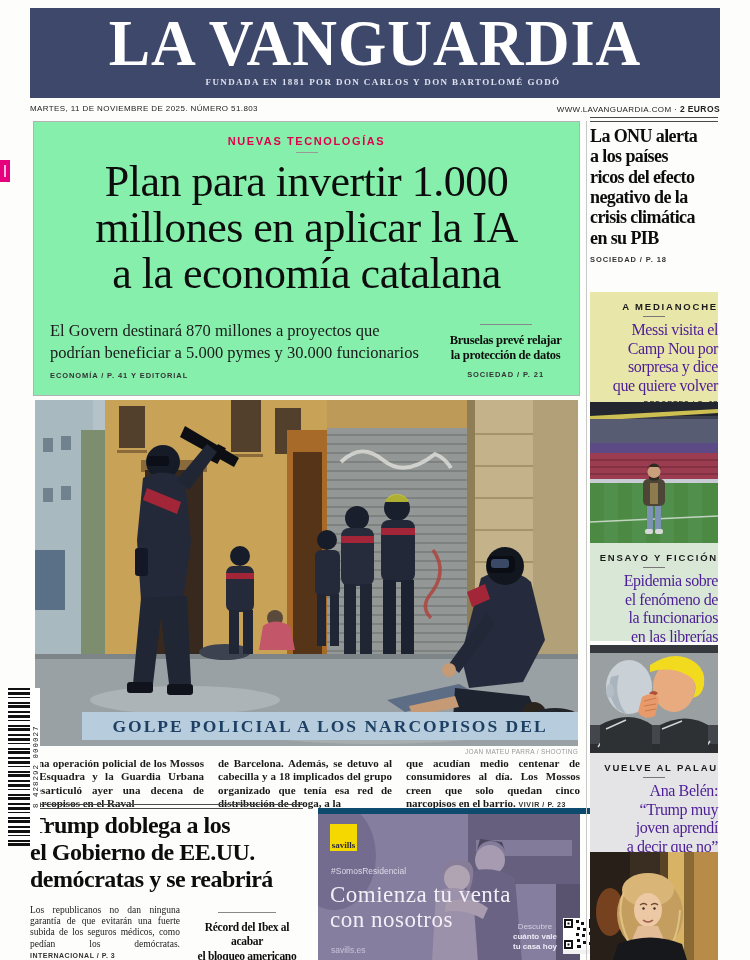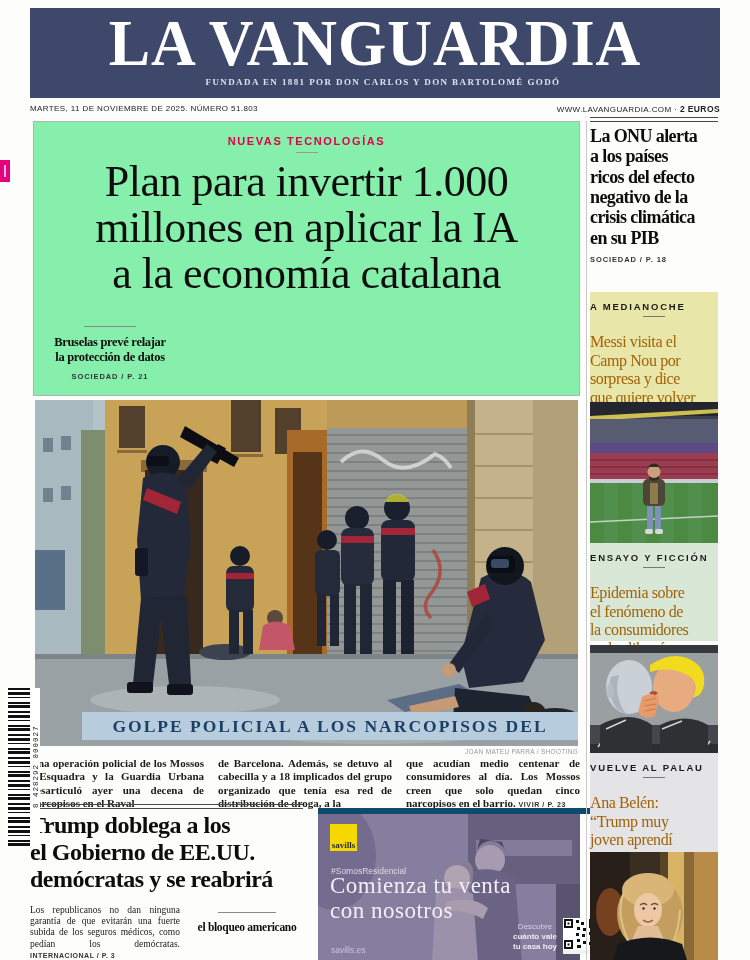--- a/index.html
+++ b/index.html
@@ -51,37 +51,37 @@
   .ibex{position:absolute;left:188px;top:912px;width:118px;text-align:center;}
   .ibex .side-rule{width:58px;height:1px;background:#888;margin:0 auto 7px;}
   .ibex-headline{font-weight:bold;font-size:11.5px;line-height:1.25;letter-spacing:-0.3px;color:#0d0d0d;}
   
   .ad{position:absolute;left:318px;top:808px;width:297px;height:150px;overflow:hidden;border-top:6px solid #0c4a6e;}
   .ad svg{position:absolute;left:0;top:0;}
   .ad-logo{position:absolute;left:12px;top:10px;width:27px;height:27px;background:#f5d800;
            display:flex;align-items:flex-end;justify-content:center;}
   .ad-logo span{font-family:"Liberation Serif",serif;font-size:9px;font-weight:bold;color:#2b2b35;line-height:11px;}
   .ad-hashtag{position:absolute;left:13px;top:52px;font-family:"Liberation Sans",sans-serif;font-size:8.5px;color:#ded9ea;}
-  .ad-headline{position:absolute;left:12px;top:59px;color:#f2eff7;font-family:"Liberation Serif",serif;}
+  .ad-headline{position:absolute;left:12px;top:68px;color:#f2eff7;font-family:"Liberation Serif",serif;}
   .ad-headline .l1{font-size:23px;line-height:1.1;font-weight:normal;letter-spacing:.5px;}
   .ad-headline .l2{font-size:23px;line-height:1.1;font-weight:normal;letter-spacing:.5px;}
   .ad-site{position:absolute;left:13px;bottom:9px;font-family:"Liberation Sans",sans-serif;font-size:8.5px;color:#c9c3d9;}
   .ad-qr{position:absolute;right:12px;bottom:10px;width:40px;height:36px;background:#f2f2f2;padding:2px;box-sizing:border-box;}
   .ad-qr-caption{position:absolute;right:58px;bottom:12px;text-align:center;
                  font-family:Liberation Sans, sans-serif;font-size:8px;line-height:1.25;color:#d4cfe2;}
   .ad-qr-caption .b{font-weight:bold;color:#efe9f6;}
   
   .rc-divider{position:absolute;left:586px;top:121px;width:1px;height:839px;background:#c9c9c9;}
   .right-col{position:absolute;left:590px;top:126px;width:128px;}
   .onu-headline{font-weight:bold;font-size:18px;line-height:1.13;letter-spacing:-0.6px;color:#0d0d0d;}
   .onu-ref{display:block;margin-top:7px;}
-  .rc-box{position:absolute;left:590px;width:128px;box-sizing:border-box;text-align:left;padding-top:9px;}
+  .rc-box{position:absolute;left:590px;width:128px;box-sizing:border-box;text-align:right;padding-top:9px;}
   .rc-box .kicker{font-size:9.5px;letter-spacing:1.8px;color:#1a1a1a;}
   .rc-box .kicker-rule{background:#777;margin-top:4px;}
-  .rc-box-headline{margin-top:16px;font-size:16px;line-height:1.16;letter-spacing:-0.4px;color:#a16207;}
+  .rc-box-headline{margin-top:4px;font-size:16px;line-height:1.16;letter-spacing:-0.4px;color:#4c1d95;}
   .rc-box .section-ref{display:block;margin-top:5px;font-size:7px;}
   .box-medianoche{top:292px;height:110px;background:#e9e6aa;}
   .box-ensayo{top:543px;height:98px;background:#d9e7d7;}
   .box-palau{top:753px;height:99px;background:#e4e4e6;}
   .rc-photo{position:absolute;left:590px;width:128px;overflow:hidden;}
   .ph-messi{top:402px;height:141px;}
   .ph-mural{top:645px;height:108px;}
   .ph-ana{top:852px;height:108px;}
   
   .reg-mark{position:absolute;left:0;top:160px;width:10px;height:22px;background:#e6007e;}
@@ -114,20 +114,25 @@
 
   <div class="lead-box">
     <div class="kicker lead-kicker">NUEVAS TECNOLOGÍAS</div>
     <div class="kicker-rule"></div>
     <div class="lead-headline">
       <div>Plan para invertir 1.000</div>
       <div>millones en aplicar la IA</div>
       <div>a la economía catalana</div>
     </div>
     <div class="lead-bottom">
+      <div class="lead-subhead">
+        <div>El Govern destinará 870 millones a proyectos que</div>
+        <div>podrían beneficiar a 5.000 pymes y 30.000 funcionarios</div>
+        <span class="section-ref">ECONOMÍA / P. 41 Y EDITORIAL</span>
+      </div>
       <div class="lead-side">
         <div class="side-rule"></div>
         <div class="lead-side-headline">
           <div>Bruselas prevé relajar</div>
           <div>la protección de datos</div>
         </div>
         <span class="section-ref">SOCIEDAD / P. 21</span>
       </div>
     </div>
   </div>
@@ -246,20 +251,21 @@
     <div>el Gobierno de EE.UU.</div>
     <div>demócratas y se reabrirá</div>
   </div>
   <div class="trump-body">
     <span>Los republicanos no dan ninguna garantía de que evitarán una fuerte subida de los seguros médicos, como pedían los demócratas.</span>
     <span class="section-ref">INTERNACIONAL / P. 3</span>
   </div>
   <div class="ibex">
     <div class="side-rule"></div>
     <div class="ibex-headline">
+      <div>Récord del Ibex al acabar</div>
       <div>el bloqueo americano</div>
     </div>
 
   </div>
 
   <div class="ad">
     <svg width="262" height="148" viewBox="0 0 262 148">
       <rect width="262" height="148" fill="#8a82a2"></rect>
       <rect x="150" y="0" width="112" height="70" fill="#5f5974"></rect>
       <rect x="158" y="26" width="96" height="16" fill="#847e9a"></rect>
@@ -369,21 +375,21 @@
       <path d="M59,74 q5,4 10,0 l0,3 q-5,3 -10,0 z" fill="#2e2a24"></path>
     </svg>
   </div>
 
   <div class="rc-box box-ensayo">
     <div class="kicker">ENSAYO Y FICCIÓN</div>
     <div class="kicker-rule"></div>
     <div class="rc-box-headline">
       <div>Epidemia sobre</div>
       <div>el fenómeno de</div>
-      <div>la consumidores</div>
+      <div>la funcionarios</div>
       <div>en las librerías</div>
     </div>
     <span class="section-ref">CULTURA / P. 33</span>
   </div>
 
   <div class="rc-photo ph-mural">
     <svg width="128" height="108" viewBox="0 0 128 108">
       <rect width="128" height="108" fill="#9aa0a2"></rect>
       <rect width="128" height="8" fill="#35383c"></rect>
       <rect y="80" width="128" height="28" fill="#43464a"></rect>

